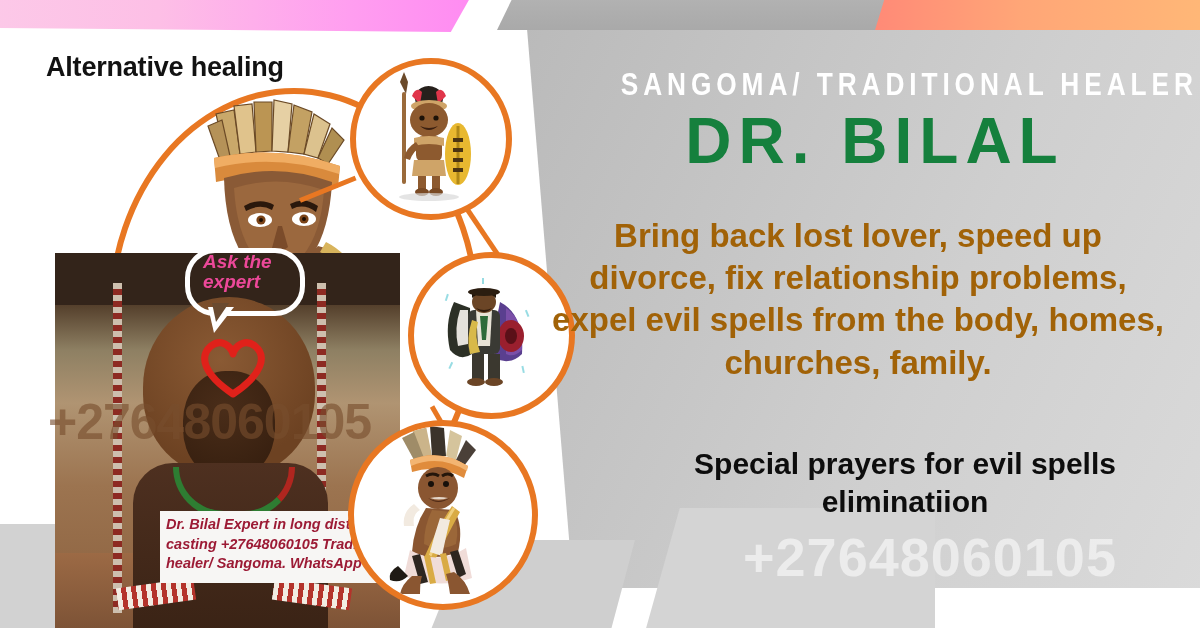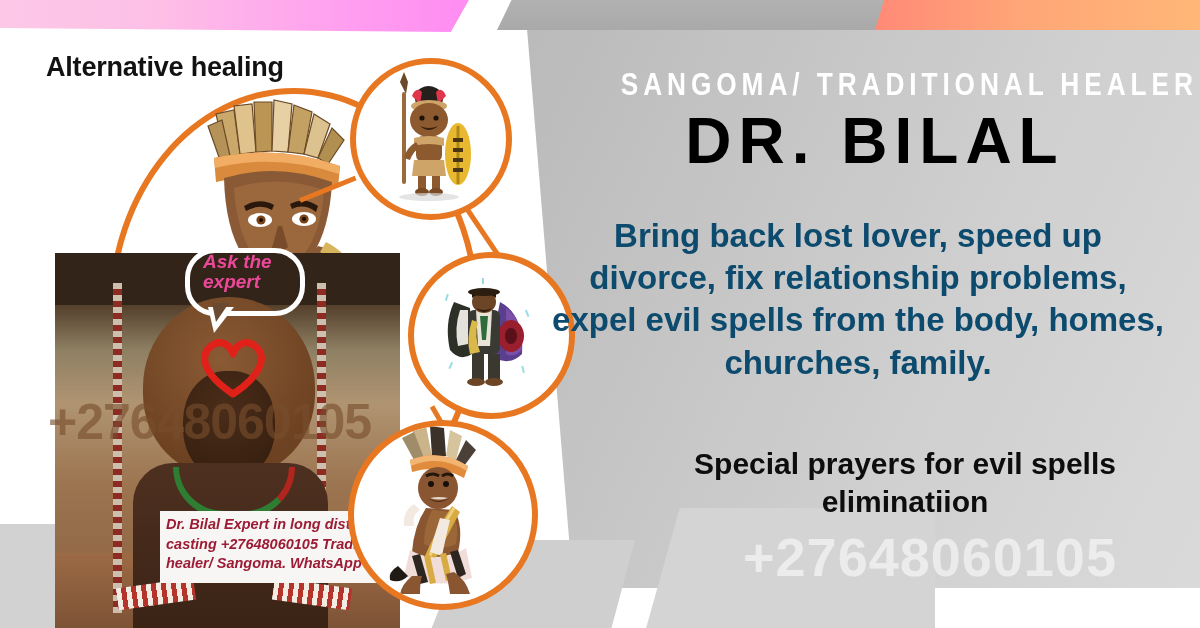--- a/index.html
+++ b/index.html
@@ -131,25 +131,25 @@
   .connector{position:absolute;border-top:5px solid #e87722;transform-origin:left center;}
 
   
   .kicker{
     position:absolute;left:565px;top:66px;width:620px;text-align:center;
     font-size:32px;font-weight:700;color:#ffffff;letter-spacing:6px;
     transform:scaleX(.82);transform-origin:center;white-space:nowrap;
   }
   .bigname{
     position:absolute;left:560px;top:104px;width:630px;text-align:center;
-    font-size:64px;font-weight:700;color:#000000;letter-spacing:7px;
+    font-size:64px;font-weight:700;color:#15803d;letter-spacing:7px;
   }
   .redtext{
     position:absolute;left:548px;top:215px;width:620px;text-align:center;
-    font-size:33px;font-weight:700;color:#0c4a6e;line-height:1.28;
+    font-size:33px;font-weight:700;color:#a16207;line-height:1.28;
   }
   .blacktext{
     position:absolute;left:625px;top:445px;width:560px;text-align:center;
     font-size:30px;font-weight:700;color:#0d0d0d;line-height:1.28;
   }
   .watermark{
     position:absolute;left:660px;top:526px;width:540px;text-align:center;
     font-size:54px;font-weight:700;color:rgba(255,255,255,.55);letter-spacing:1px;
   }
 </style>

